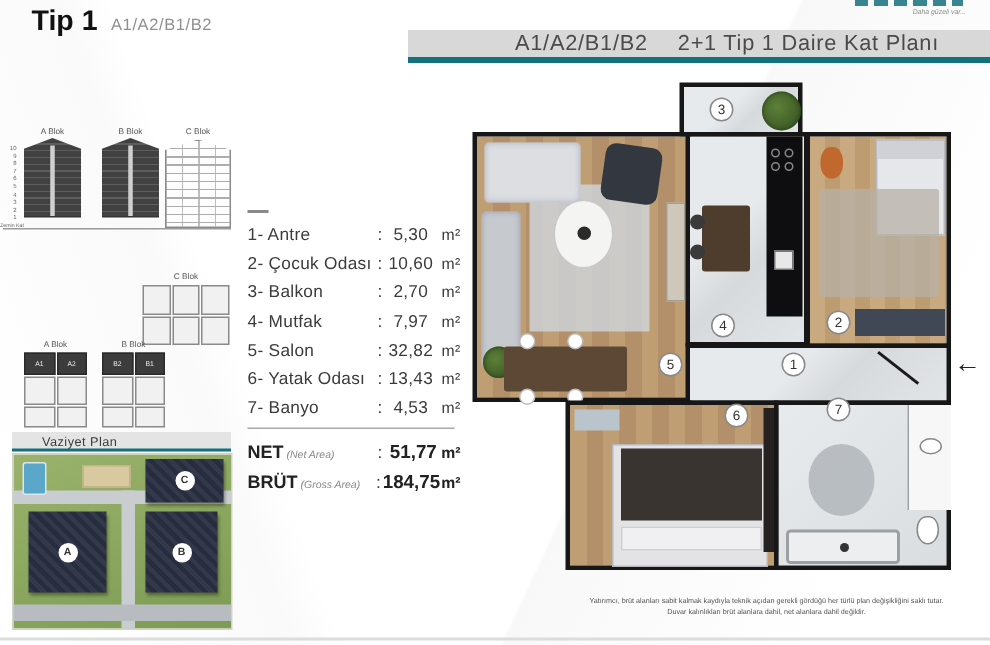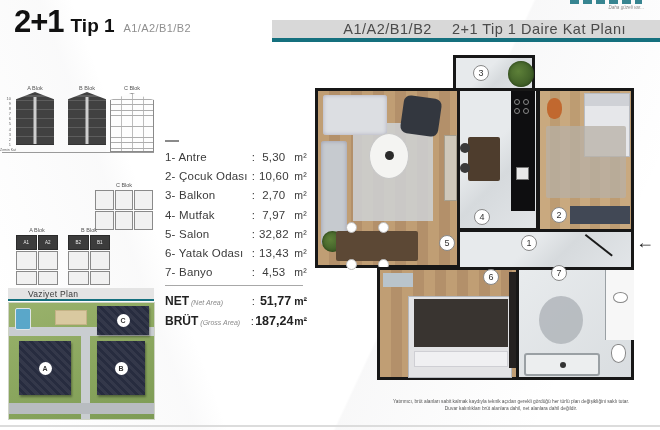--- a/index.html
+++ b/index.html
@@ -97,21 +97,20 @@
   
   #disclaimer { left:378px; top:398px; width:266px; text-align:center; font-size:4.8px; line-height:1.55; color:#555; z-index:2; }
   #bottom-line { left:0; right:0; top:425px; height:2px; background:#dcdcdc; z-index:2; }
 </style>
 </head>
 <body>
 
 <div id="canvas">
 
   <div class="abs" id="title-block">
-    <span id="title-main">2+1</span>
     <span id="title-sub">Tip 1</span>
     <span id="title-units">A1/A2/B1/B2</span>
   </div>
 
   <div class="abs" id="header-band">
     <span>A1/A2/B1/B2</span>
     <span>2+1 Tip 1 Daire Kat Planı</span>
   </div>
 
   <div class="abs" id="logo-area">
@@ -234,21 +233,21 @@
 
     <div class="t-row">
       <span class="t-name"><span>NET</span><span class="t-sub">(Net Area)</span></span>
       <span class="t-colon">:</span>
       <span class="t-val">51,77</span>
       <span class="t-unit">m²</span>
     </div>
     <div class="t-row">
       <span class="t-name"><span>BRÜT</span><span class="t-sub">(Gross Area)</span></span>
       <span class="t-colon">:</span>
-      <span class="t-val">187,24</span>
+      <span class="t-val">184,75</span>
       <span class="t-unit">m²</span>
     </div>
   </div>
 
   <div class="abs" id="plan">
 
     <div class="room tile" style="left:143px; top:0; width:82px; height:36px; border-bottom-width:2px;">
       <div class="f plant" style="left:52px; top:3px; width:26px; height:26px;"></div>
     </div>
 

